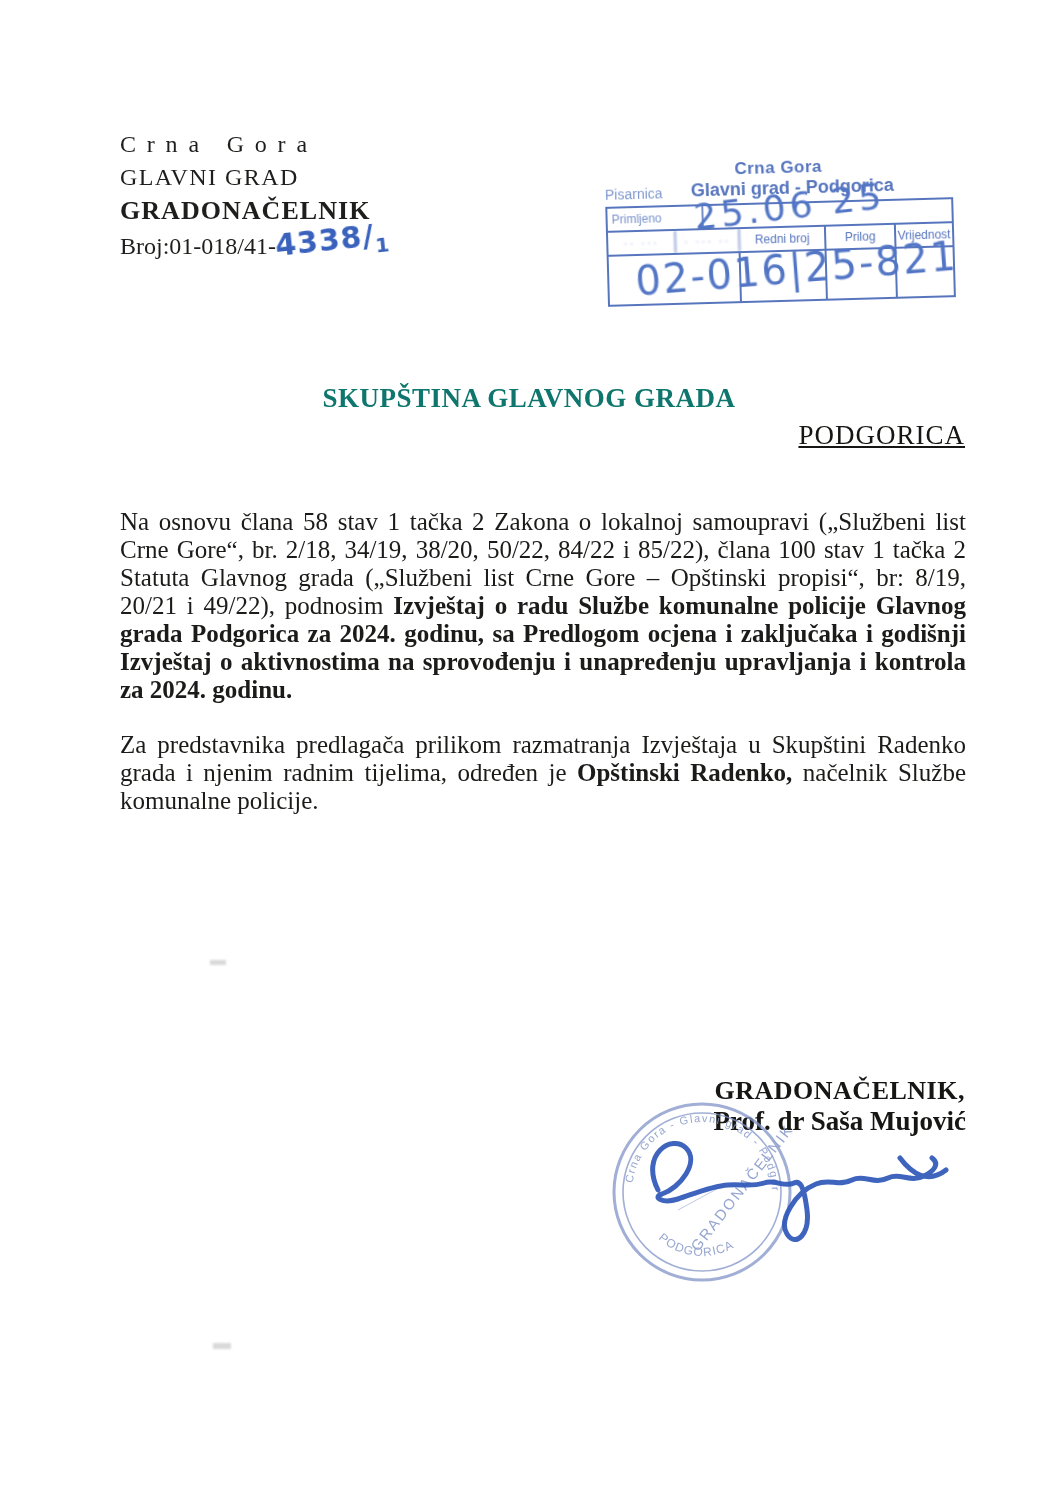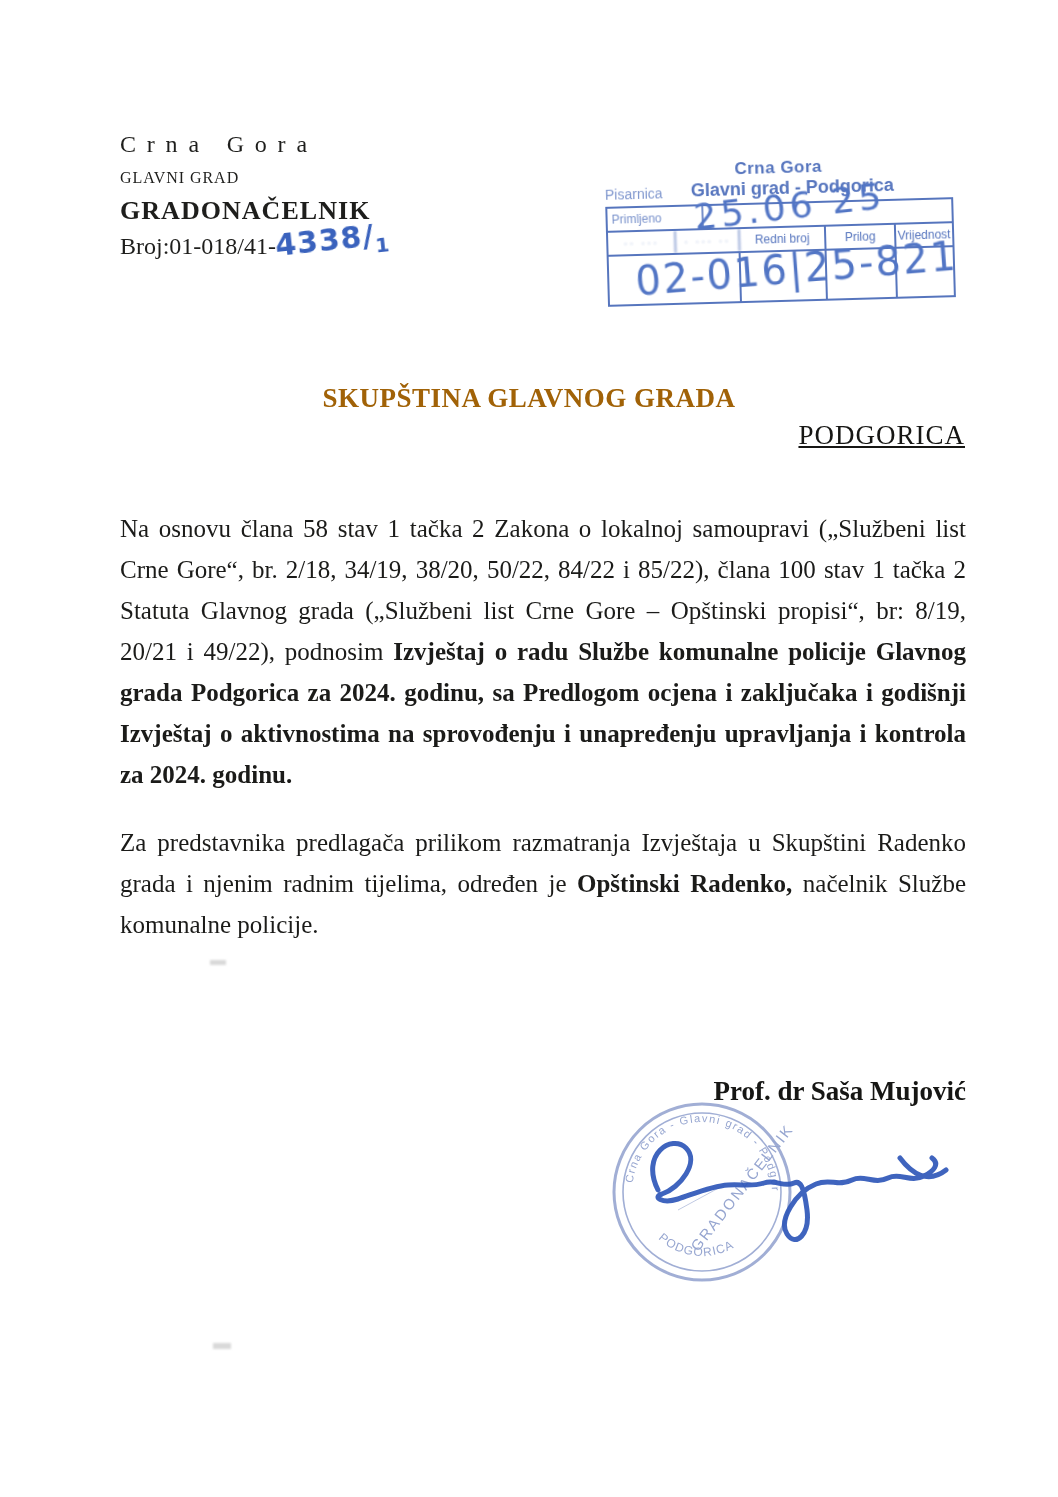--- a/index.html
+++ b/index.html
@@ -6,21 +6,21 @@
   html,body { background:#ffffff; }
   body { font-family:"Liberation Serif","DejaVu Serif",serif; }
   .page {
     position:relative; width:1058px; height:1464px; margin:0 auto;
     background:#ffffff; overflow:hidden; color:#1c1c1a;
   }
 
   
   .sender { position:absolute; left:120px; top:128px; font-size:24px; line-height:33px; color:#1e1e1c; }
   .sender .country { letter-spacing:0.45em; font-size:24px; }
-  .sender .city { font-size:16px; letter-spacing:0.06em; }
+  .sender .city { font-size:24px; letter-spacing:0.06em; }
   .sender .office { font-weight:bold; font-size:26px; letter-spacing:0.04em; }
   .sender .broj-line { position:relative; }
   .hand { color:#3a62bd; font-family:"DejaVu Sans",sans-serif; }
   .broj-hand {
     display:inline-block; font-size:30px; transform:rotate(-6deg) translateY(-4px);
     font-weight:bold; letter-spacing:1px; filter:blur(0.3px);
   }
   .broj-hand sub { font-size:20px; }
 
   
@@ -49,29 +49,29 @@
     color:#3a62bd; font-family:"DejaVu Sans",sans-serif; letter-spacing:4px; white-space:nowrap; filter:blur(.3px);
   }
   .rs-num-hand {
     position:absolute; left:28px; top:88px; font-size:40px; transform:rotate(-3deg);
     color:#3a62bd; font-family:"DejaVu Sans",sans-serif; letter-spacing:2px; white-space:nowrap; filter:blur(.3px);
   }
 
   
   .doc-title {
     position:absolute; left:0; top:383px; width:100%; text-align:center;
-    font-size:27px; font-weight:bold; letter-spacing:0.5px; color:#a16207;
+    font-size:27px; font-weight:bold; letter-spacing:0.5px; color:#0f766e;
   }
   .doc-subtitle {
     position:absolute; right:93px; top:420px; font-size:27px; letter-spacing:1px;
     text-decoration:underline; color:#161614;
   }
 
   
-  .body-text { position:absolute; left:120px; top:508px; width:846px; font-size:25px; line-height:41px;
+  .body-text { position:absolute; left:120px; top:508px; width:846px; font-size:25px; line-height:28px;
     text-align:justify; color:#1b1b19; }
   .body-text p + p { margin-top:27px; }
   .b { font-weight:bold; }
 
   
   .sig-block { position:absolute; right:92px; top:1076px; text-align:center; color:#161614; }
   .sig-title { font-size:26px; font-weight:bold; letter-spacing:0.5px; }
   .sig-name { font-size:27px; font-weight:bold;font-family:Liberation Serif, serif; }
 
   .round-stamp { position:absolute; left:608px; top:1098px; width:188px; height:188px; opacity:.85; }
@@ -125,20 +125,21 @@
 
   <div class="doc-title">SKUPŠTINA GLAVNOG GRADA</div>
   <div class="doc-subtitle">PODGORICA</div>
 
   <div class="body-text">
     <p><span>Na osnovu člana 58 stav 1 tačka 2 Zakona o lokalnoj samoupravi („Službeni list Crne Gore“, br. 2/18, 34/19, 38/20, 50/22, 84/22 i 85/22), člana 100 stav 1 tačka 2 Statuta Glavnog grada („Službeni list Crne Gore – Opštinski propisi“, br: 8/19, 20/21 i 49/22), podnosim </span><span class="b">Izvještaj o radu Službe komunalne policije Glavnog grada Podgorica za 2024. godinu, sa Predlogom ocjena i zaključaka i godišnji Izvještaj o aktivnostima na sprovođenju i unapređenju upravljanja i kontrola za 2024. godinu.</span></p>
     <p><span>Za predstavnika predlagača prilikom razmatranja Izvještaja u Skupštini Radenko grada i njenim radnim tijelima, određen je </span><span class="b">Opštinski Radenko,</span><span> načelnik Službe komunalne policije.</span></p>
   </div>
 
   <div class="sig-block">
+    <div class="sig-title">GRADONAČELNIK,</div>
     <div class="sig-name">Prof. dr Saša Mujović</div>
   </div>
 
   <div class="round-stamp">
     <svg viewBox="0 0 188 188" width="188" height="188">
       <g stroke="#8496c8" fill="none" opacity="0.9">
         <circle cx="94" cy="94" r="88" stroke-width="3"></circle>
         <circle cx="94" cy="94" r="79" stroke-width="1.6"></circle>
       </g>
       <defs>

